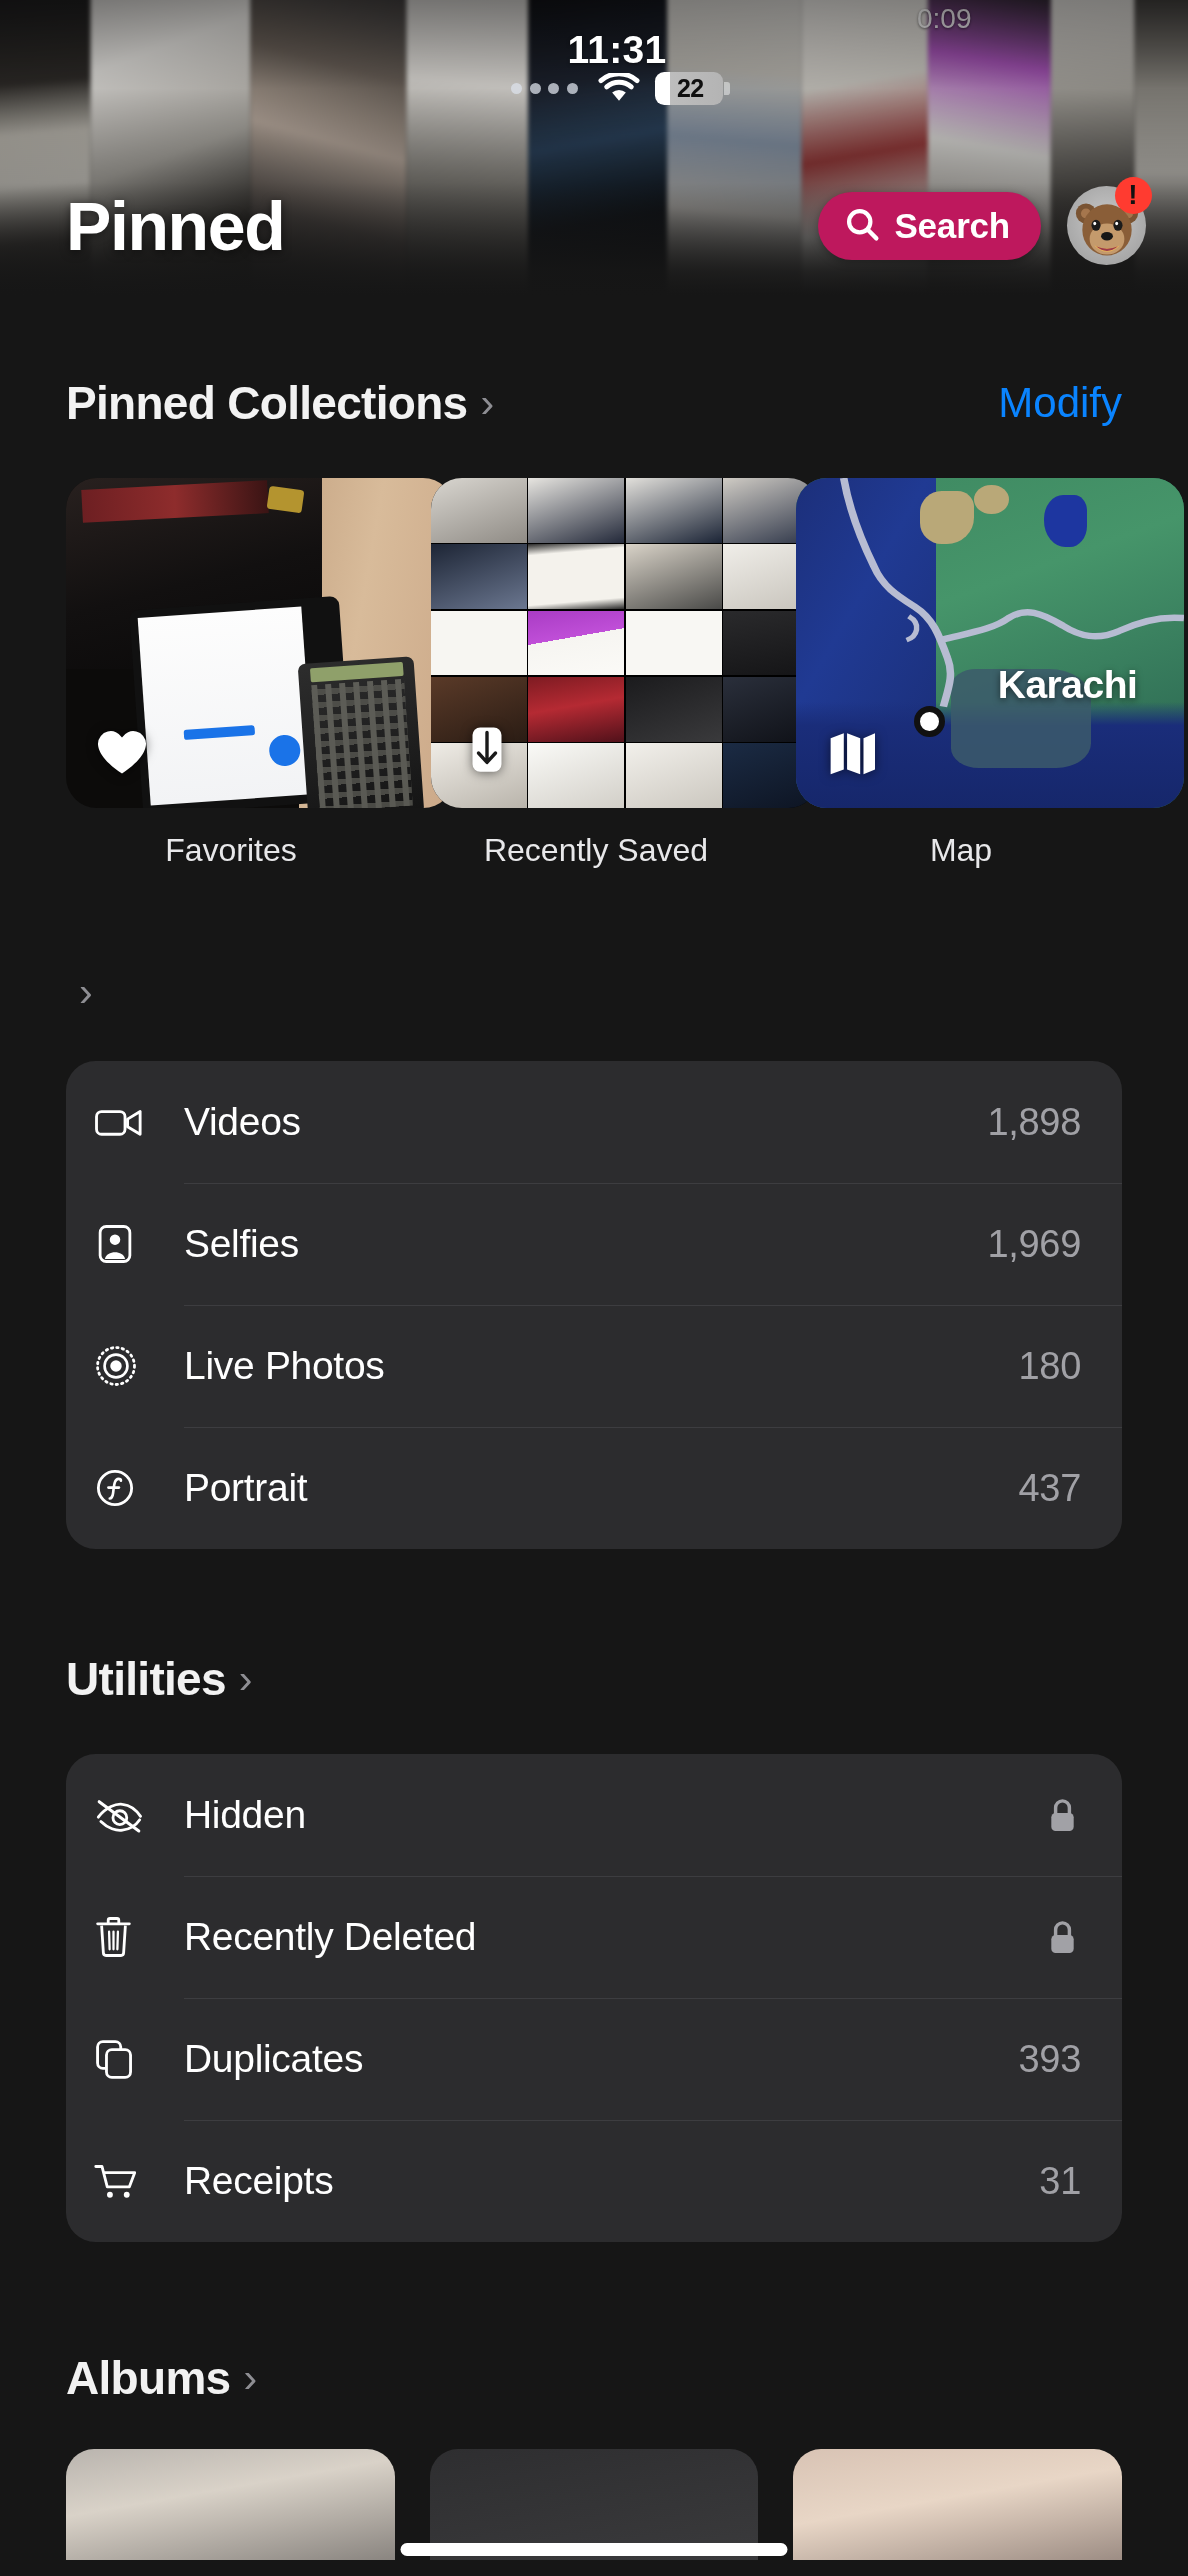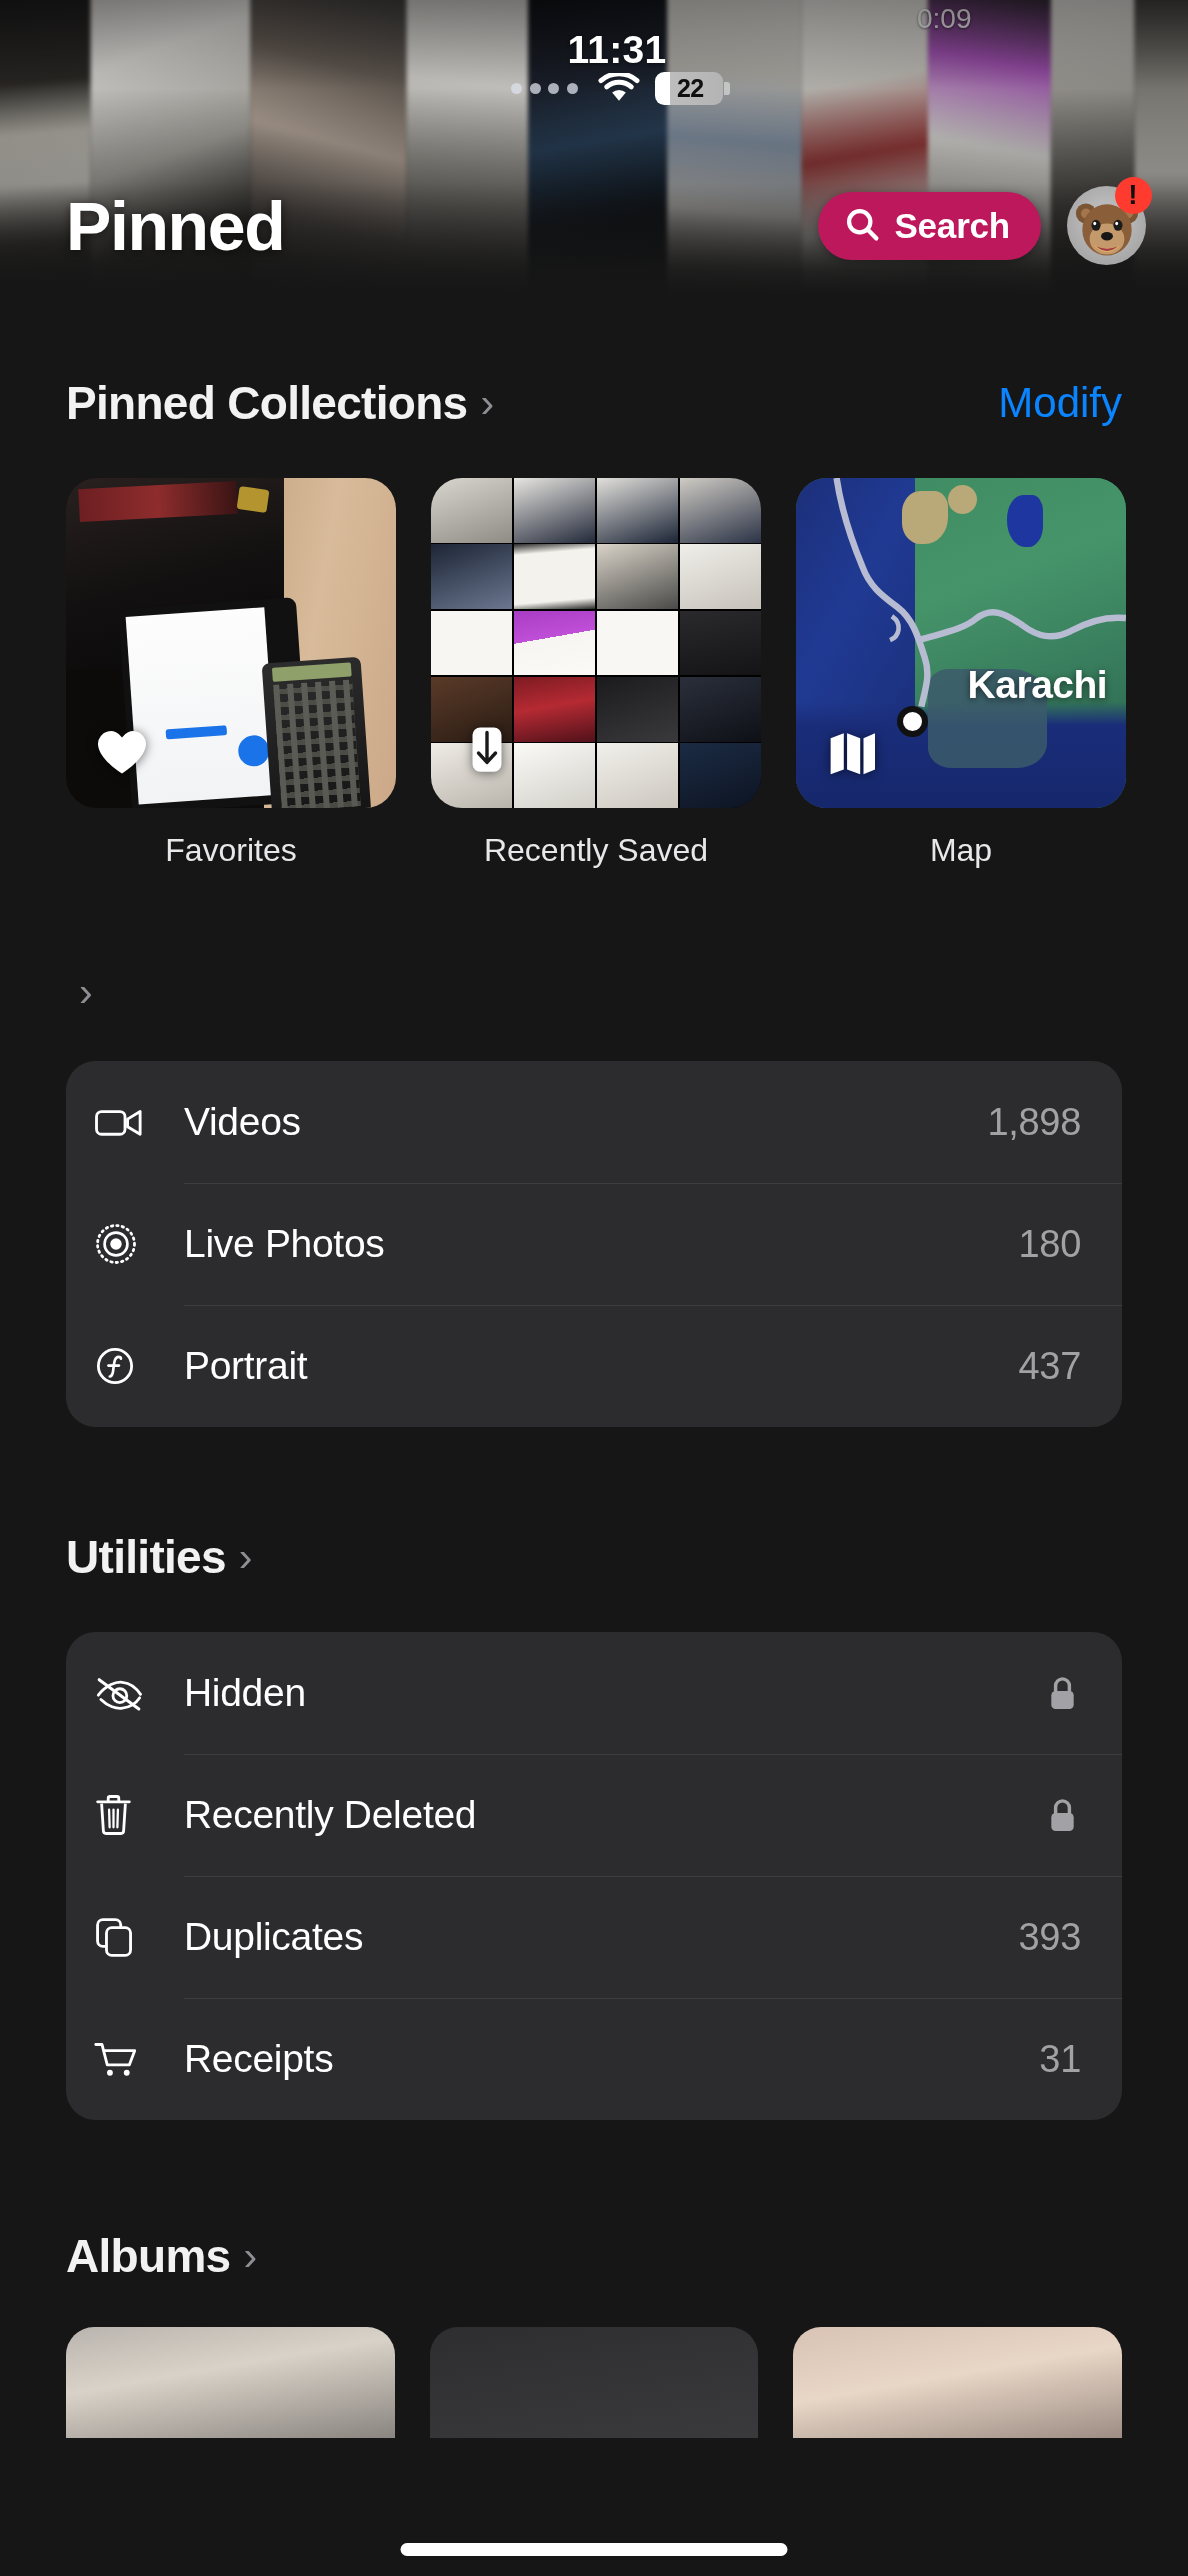--- a/index.html
+++ b/index.html
@@ -98,21 +98,21 @@
   .sec-title{ font-size:46px; font-weight:800; color:#f2f2f2; letter-spacing:-0.7px; }
   .chev{ margin-left:13px; color:#8e8e93; font-size:41px; font-weight:400; line-height:1; }
   .sec-spacer{ flex:1; }
   .modify{ font-size:42px; color:#0a84ff; font-weight:500; }
 
   
   .pinned-head{ margin-top:81px; }
   .pins{ display:flex; gap:35px; padding:0 66px; margin-top:48px; }
   .pin{ width:330px; }
   .pin-tile{
-    width:330px; height:330px; border-radius:31px; overflow:hidden; position:relative;
+    width:388px; height:330px; border-radius:31px; overflow:hidden; position:relative;
   }
   .pin-label{ text-align:center; margin-top:24px; font-size:32px; color:#e8e8ea; }
 
   
   .fav-art{ position:absolute; inset:0; background:#0c0b0a; }
   .fav-wall{ position:absolute; right:0; top:0; width:40%; height:100%;
     background:linear-gradient(100deg,#c8a887 0%,#d8bb9a 40%,#cba888 100%); }
   .fav-bag{ position:absolute; left:-4%; top:-2%; width:70%; height:60%;
     background:linear-gradient(165deg,#2a2220 0%,#121010 55%,#0a0909 100%); border-radius:0 0 37px 0;}
   .fav-strap{ position:absolute; left:4%; top:2%; width:48%; height:10%;
@@ -384,20 +384,31 @@
           <span class="row-icon">
             <svg viewBox="0 0 62 44" width="52" height="37">
               <rect x="3" y="9" width="34" height="27" rx="6" stroke="#fff" stroke-width="3.4" fill="none"></rect>
               <path d="M40 18 L55 9 L55 36 L40 27 Z" stroke="#fff" stroke-width="3.4" fill="none" stroke-linejoin="round"></path>
             </svg>
           </span>
           <span class="row-label">Videos</span>
           <span class="row-count">1,898</span>
         </div>
 
+        <div class="row">
+          <span class="row-icon">
+            <svg viewBox="0 0 48 48" width="42" height="42">
+              <rect x="7" y="4" width="34" height="40" rx="7" stroke="#fff" stroke-width="3.2" fill="none"></rect>
+              <circle cx="24" cy="19" r="6" fill="#fff"></circle>
+              <path d="M12.5 41 C14.5 31 33.5 31 35.5 41 Z" fill="#fff"></path>
+            </svg>
+          </span>
+          <span class="row-label">Selfies</span>
+          <span class="row-count">1,969</span>
+        </div>
 
         <div class="row">
           <span class="row-icon">
             <svg viewBox="0 0 50 50" width="44" height="44">
               <circle cx="25" cy="25" r="6.5" fill="#fff"></circle>
               <circle cx="25" cy="25" r="13" stroke="#fff" stroke-width="3" fill="none"></circle>
               <circle cx="25" cy="25" r="21" stroke="#fff" stroke-width="3.2" fill="none" stroke-dasharray="1.6 4.6" stroke-linecap="round"></circle>
             </svg>
           </span>
           <span class="row-label">Live Photos</span>

